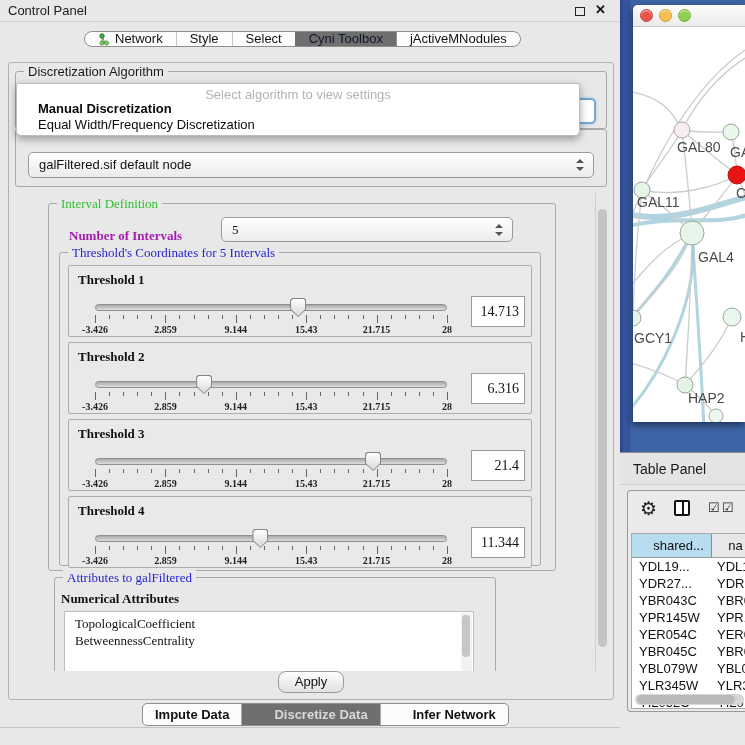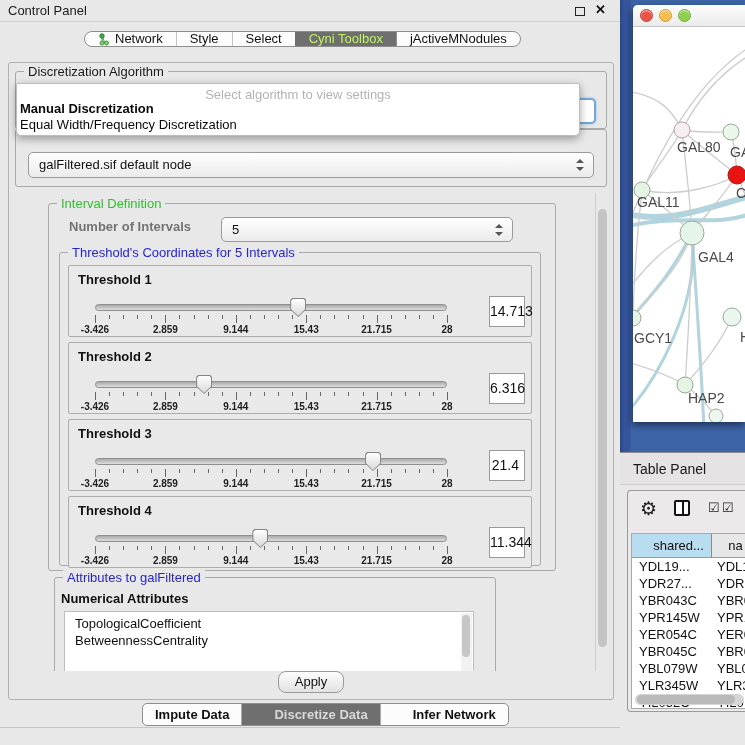--- a/index.html
+++ b/index.html
@@ -11,82 +11,82 @@
   .cp { position:absolute; left:0; top:0; width:620px; height:745px; background:#e9e8e8; }
   .cp-titlebar { position:absolute; left:0; top:0; width:100%; height:22px; border-bottom:1px solid #d2d0d0;padding-left:18px; }
   .cp-title { position:absolute; left:8px; top:3px; font-size:13px; color:#1c1c1c; }
   .float-btn { position:absolute; left:575px; top:7px; width:10px; height:9px; border:1.5px solid #222; background:transparent; }
   .close-btn { position:absolute; left:595px; top:2px; font-size:13px; font-weight:700; color:#111; }
 
   .cp-tabs { position:absolute; left:84px; top:31px; height:16px; display:flex; background:#fcfcfc;
              border:1px solid #8e8e8e; border-radius:10px; overflow:hidden; }
   .tab { font-size:13px; line-height:24px; padding:0 13px; color:#111; white-space:nowrap; display:flex; align-items:center; gap:5px; }
   .tab + .tab { border-left:1px solid #c6c6c6; }
-  .tab.selected { background:var(--sel-tab); color:#bef264; border-left-color:var(--sel-tab); }
+  .tab.selected { background:var(--sel-tab); color:#0f172a; border-left-color:var(--sel-tab); }
   .tab.selected + .tab { border-left-color:#8e8e8e; }
 
   .cp-outer { position:absolute; left:8px; top:62px; width:606px; height:638px;
               border:1px solid #b2b0b0; border-radius:3px; background:#e9e8e8; }
 
   .groupbox { position:absolute; border:1px solid #a9a9a9; border-radius:3px; }
   .groupbox > .gtitle { position:absolute; top:-8px; left:8px; background:#e9e8e8; padding:0 4px;
                         font-size:13px; color:#1a1a1a; white-space:nowrap; }
   .gtitle.green { color:var(--title-green); }
   .gtitle.blue  { color:var(--title-blue); }
 
   .algo-group { left:6px; top:8px; width:592px; height:58px; }
   .combo-fragment { position:absolute; left:430px; top:26px; width:150px; height:26px; background:#fff;
                     border:2px solid #74a7d6; border-radius:5px; box-shadow:0 0 3px #9cc4e4; }
 
   .popup { position:absolute; left:7px; top:20px; width:564px; height:53px; background:#fff;
            border:1px solid #bdbdbd; border-radius:2px 2px 5px 5px; z-index:10;
            box-shadow:0 3px 8px rgba(0,0,0,.35); }
   .popup-placeholder { text-align:center; color:#b3b3b3; font-size:13px; padding-top:3px; height:17px; }
-  .popup-opt { font-size:13px; color:#0a0a0a; padding-left:3px; height:16px; line-height:16px; white-space:nowrap; }
+  .popup-opt { font-size:13px; color:#0a0a0a; padding-left:21px; height:16px; line-height:16px; white-space:nowrap; }
   .popup-opt.bold { font-weight:700; }
 
   .combo { position:absolute; background:linear-gradient(#ffffff,#ebebeb); border:1px solid #9a9a9a;
            border-radius:5px; font-size:13px; color:#111; }
   .combo .val { position:absolute; left:10px; top:0; line-height:24px; white-space:nowrap; }
   .spinner { position:absolute; right:9px; top:50%; width:8px; height:12px; transform:translateY(-50%); }
   .spinner::before { content:""; position:absolute; left:0; top:0; border-left:4px solid transparent;
                      border-right:4px solid transparent; border-bottom:4px solid #555; }
   .spinner::after  { content:""; position:absolute; left:0; bottom:0; border-left:4px solid transparent;
                      border-right:4px solid transparent; border-top:4px solid #555; }
 
   .tabledata-group { left:6px; top:66px; width:592px; height:58px; }
   .td-combo { left:12px; top:22px; width:566px; height:26px; }
 
-  .scrollarea { position:absolute; left:6px; top:130px; width:594px; height:478px; overflow:hidden; }
+  .scrollarea { position:absolute; left:6px; top:130px; width:594px; height:478px; overflow:hidden;font-family:Liberation Serif, serif; }
   .vsb { position:absolute; right:0px; top:0px; width:14px; height:478px; border-left:1px solid #cfcfcf; }
   .vsb .thumb { position:absolute; left:2px; top:16px; width:9px; height:438px; background:#c4c4c4; border-radius:5px; }
 
   .interval-group { left:33px; top:10px; width:508px; height:368px; }
-  .noi-label { position:absolute; left:20px; top:15px; font-size:13px; font-weight:700; color:#737373; }
+  .noi-label { position:absolute; left:20px; top:24px; font-size:13px; font-weight:700; color:#a21caf; }
   .noi-combo { left:172px; top:13px; width:292px; height:25px; }
 
   .thresh-group { left:10px; top:48px; width:482px; height:314px; }
 
   .thresh-panel { position:absolute; left:8px; width:464px; height:72px; border:1px solid #adadad;
                   border-radius:2px; background:#eae9e9; }
   .tp-label { position:absolute; left:9px; top:6px; font-size:13px; font-weight:700; color:#111; }
   .trackwrap { position:absolute; left:26px; top:38px; width:352px; height:30px; }
   .track { position:absolute; left:0; top:0; width:100%; height:7px; border:1px solid #8f8f8f; border-radius:4px;
            background:linear-gradient(#a9a9a9,#dedede); }
   .knob { position:absolute; top:-6px; width:16px; height:19px; transform:translateX(-50%);
           clip-path:polygon(50% 100%, 0 60%, 0 10%, 12% 0, 88% 0, 100% 10%, 100% 60%); background:#858585; }
   .knob::after { content:""; position:absolute; inset:1px;
           clip-path:polygon(50% 100%, 0 60%, 0 10%, 12% 0, 88% 0, 100% 10%, 100% 60%);
           background:linear-gradient(#fefefe,#d9d9d9); }
   .ticks { position:absolute; left:0; top:11px; width:100%; height:9px; }
   .tick { position:absolute; top:0; width:1px; background:#666; height:4px; }
   .tick.major { height:8px; }
   .tlabels { position:absolute; left:0; top:20px; width:100%; height:11px; }
   .tlabel { position:absolute; transform:translateX(-50%); font-size:10px; font-weight:700; color:#222; white-space:nowrap; }
-  .tval { position:absolute; right:6px; top:30px; width:36px; height:31px; background:#fff; border:1px solid #9a9a9a;
+  .tval { position:absolute; right:6px; top:30px; width:54px; height:31px; background:#fff; border:1px solid #9a9a9a;
           font-size:14px; color:#111; text-align:right; line-height:29px; padding-right:5px; }
 
   .attr-group { left:39px; top:384px; width:442px; height:180px; }
   .attr-sub { position:absolute; left:6px; top:13px; font-size:13px; font-weight:700; color:#111; }
   .attr-list { position:absolute; left:9px; top:33px; width:410px; height:140px; background:#fff;
                border:1px solid #bdbdbd; padding:3px 0 0 10px; }
   .attr-item { font-size:13px; color:#111; line-height:17px; white-space:nowrap; }
   .attr-vsb { position:absolute; right:1px; top:1px; width:11px; height:95%; background:#f2f2f2; }
   .attr-vsb .thumb { position:absolute; left:1px; top:2px; width:8px; height:42px; background:#c6c6c6; border-radius:4px; }
 

